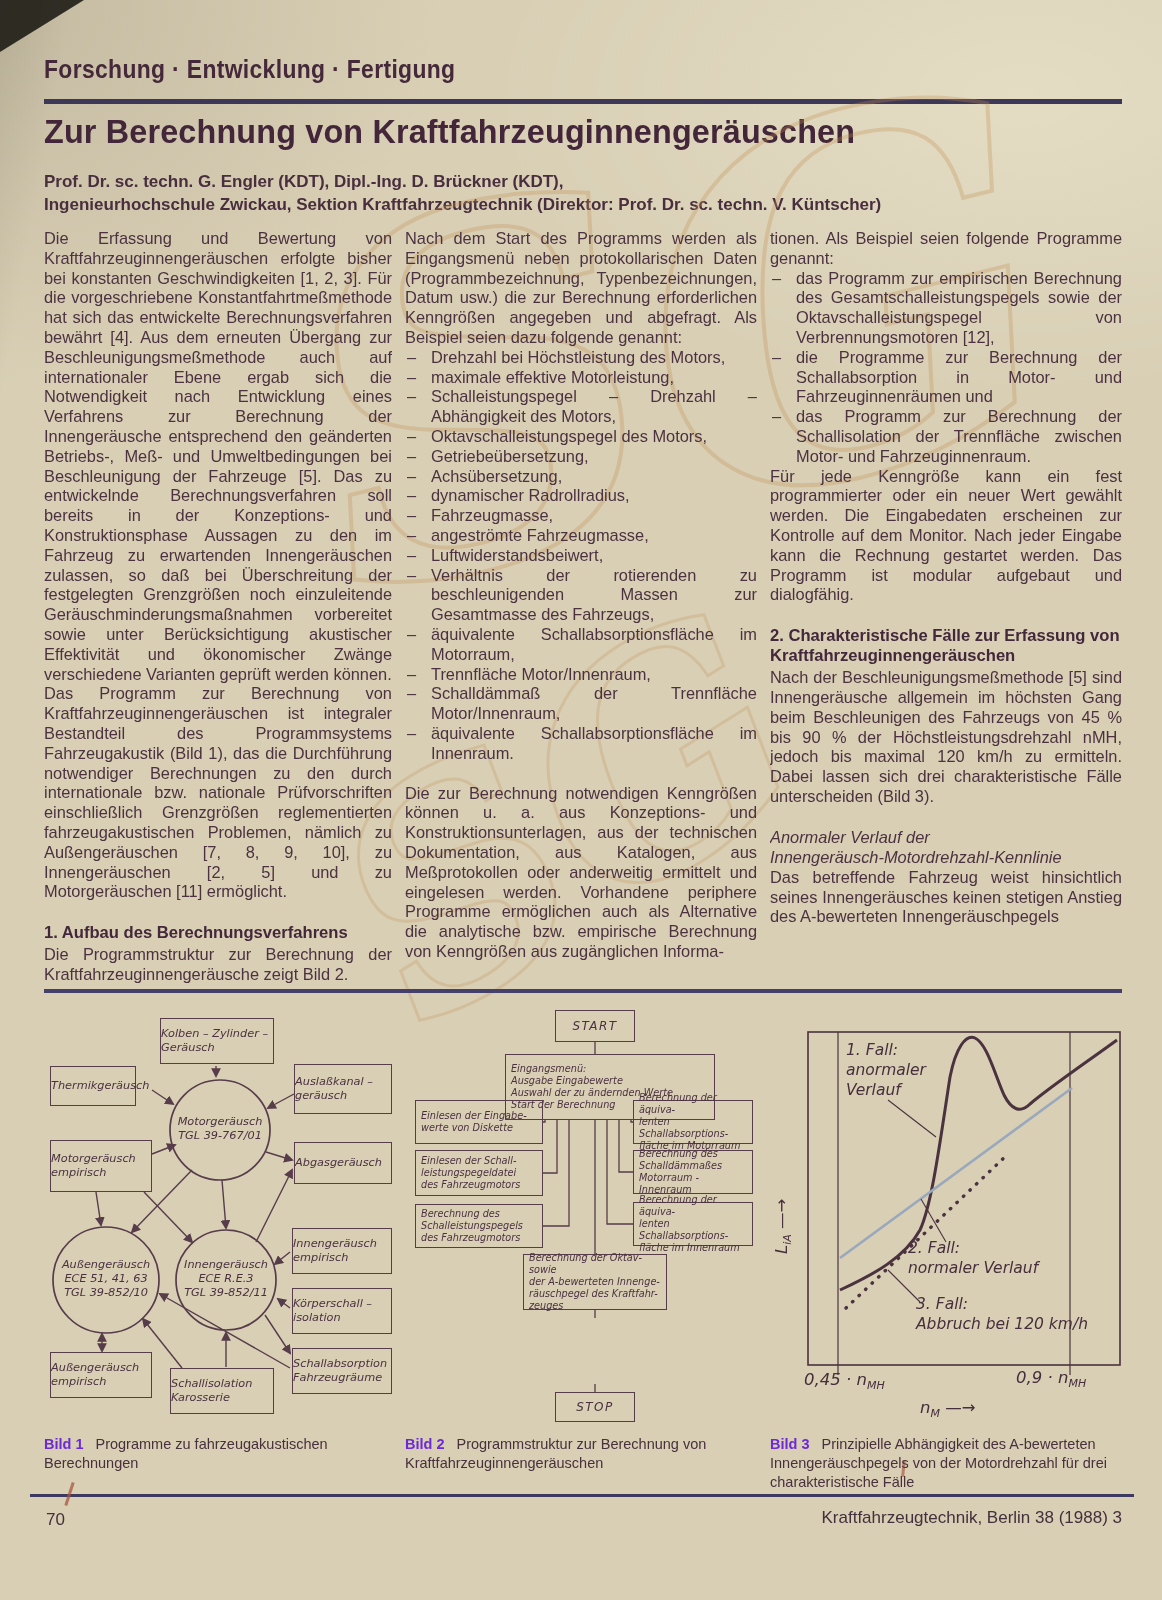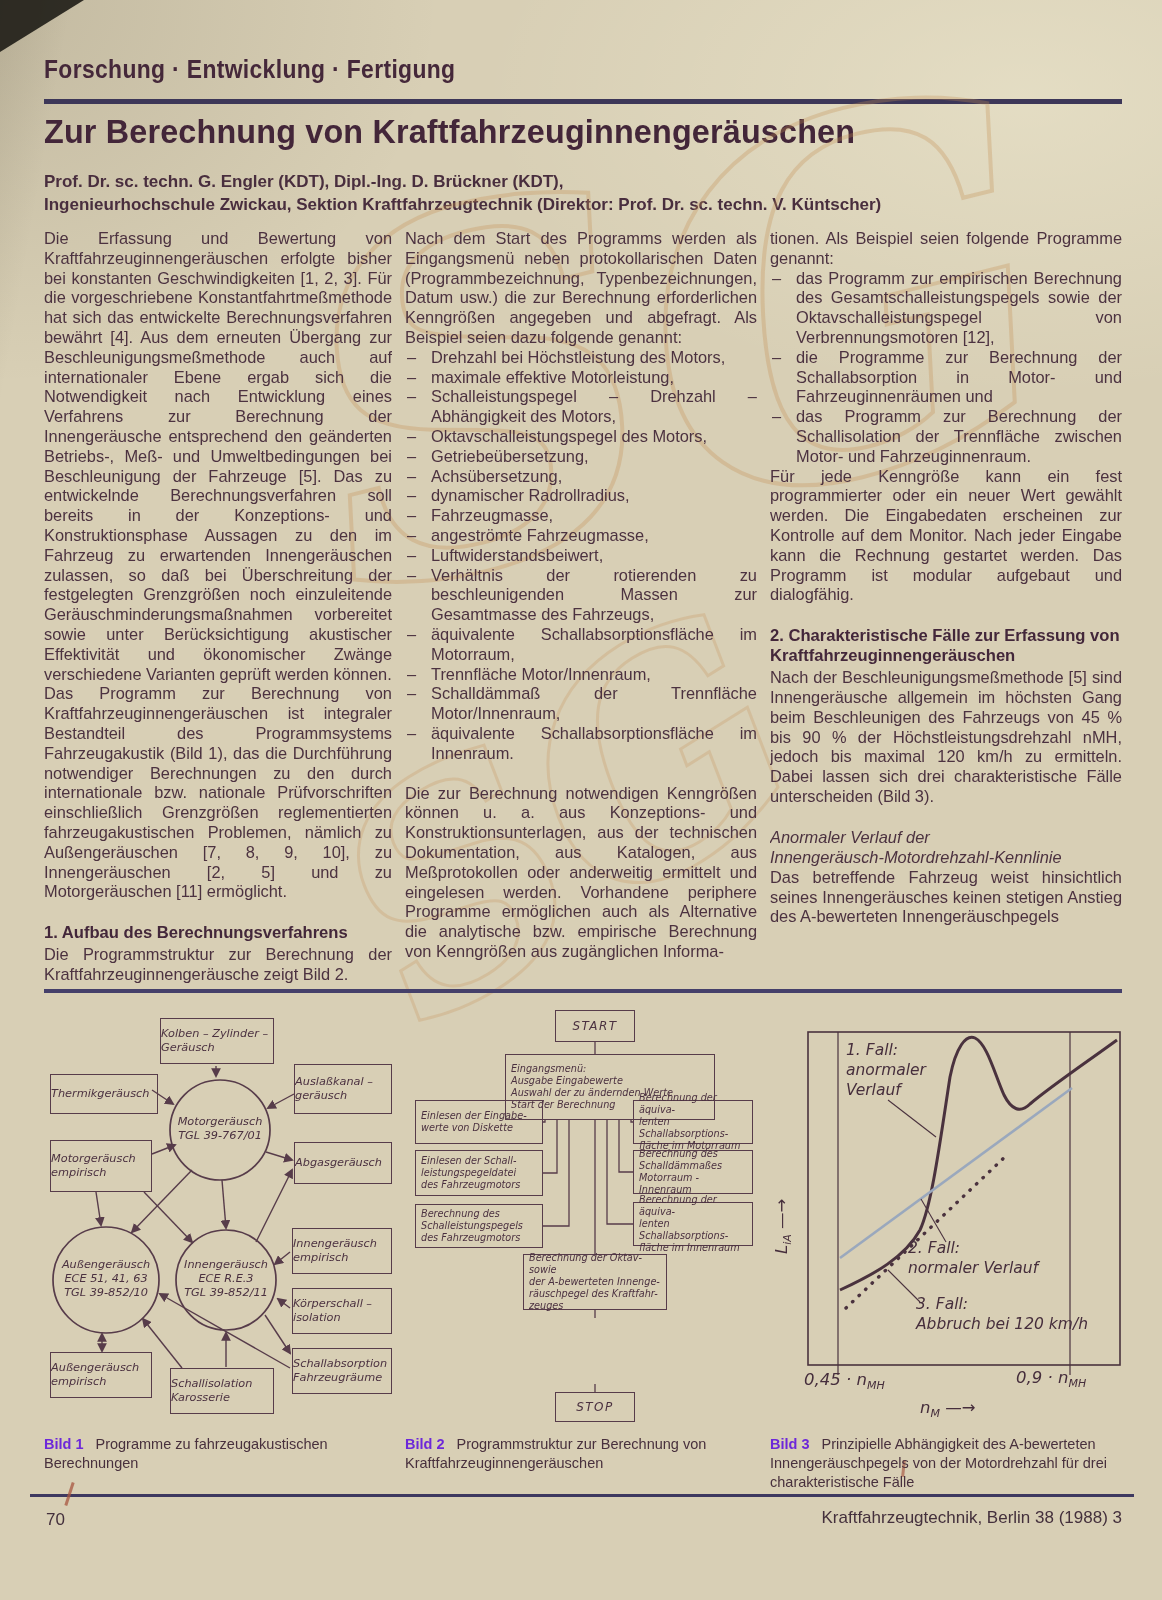--- a/index.html
+++ b/index.html
@@ -153,21 +153,21 @@
             <line x1="182" y1="365" x2="182" y2="331" marker-end="url(#ah)"></line>
             <line x1="138" y1="366" x2="99" y2="317" marker-end="url(#ah)"></line>
             <line x1="246" y1="366" x2="116" y2="292" marker-end="url(#ah)"></line>
             <line x1="221" y1="313" x2="246" y2="351" marker-end="url(#ah)"></line>
             <line x1="246" y1="306" x2="234" y2="297" marker-end="url(#ah)"></line>
             <line x1="246" y1="250" x2="231" y2="262" marker-end="url(#ah)"></line>
           </g>
         </svg>
         <div class="box f1box" style="left:116px;top:16px;width:114px;height:46px">Kolben – Zylinder –
 Geräusch</div>
-        <div class="box f1box" style="left:6px;top:72px;width:108px;height:40px">Thermikgeräusch</div>
+        <div class="box f1box" style="left:6px;top:64px;width:86px;height:40px">Thermikgeräusch</div>
         <div class="box f1box" style="left:250px;top:62px;width:98px;height:50px">Auslaßkanal –
 geräusch</div>
         <div class="box f1box" style="left:6px;top:138px;width:102px;height:52px">Motorgeräusch
 empirisch</div>
         <div class="box f1box" style="left:250px;top:140px;width:98px;height:42px">Abgasgeräusch</div>
         <div class="clabel" style="left:126px;top:113px;width:100px">Motorgeräusch
 TGL 39-767/01</div>
         <div class="clabel" style="left:10px;top:256px;width:104px">Außengeräusch
 ECE 51, 41, 63
 TGL 39-852/10</div>

